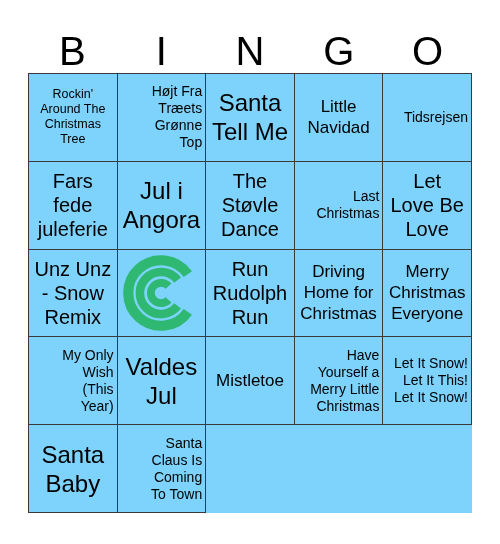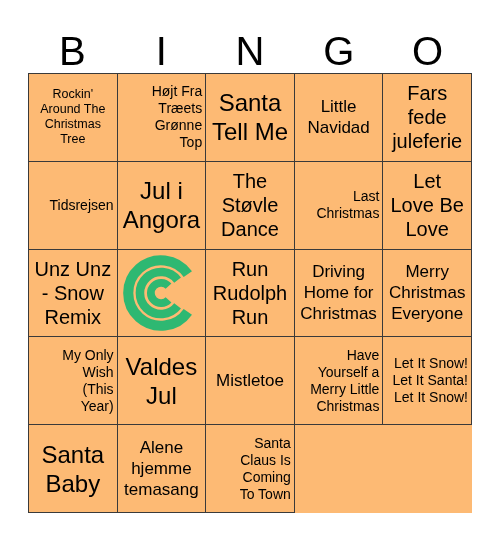--- a/index.html
+++ b/index.html
@@ -49,21 +49,21 @@
     left: 28px;
     top: 73px;
     width: 444px;
     height: 440px;
     display: grid;
     grid-template-columns: repeat(5, 1fr);
     grid-template-rows: repeat(5, 1fr);
     border-top: 1px solid #3a3a3a;
     border-left: 1px solid #3a3a3a;
     box-sizing: border-box;
-    background: #fdba74;
+    background: #7dd3fc;
   }
   .cell {
     border-right: 1px solid #3a3a3a;
     border-bottom: 1px solid #3a3a3a;
     box-sizing: border-box;
     display: flex;
     align-items: center;
     justify-content: center;
     text-align: center;
     padding: 2px 3px;
@@ -118,27 +118,27 @@
 Top</span>
       </div>
       <div class="cell fs-xl">
         <span class="cell-text">Santa
 Tell Me</span>
       </div>
       <div class="cell fs-m">
         <span class="cell-text">Little
 Navidad</span>
       </div>
+      <div class="cell fs-s">
+        <span class="cell-text">Tidsrejsen</span>
+      </div>
       <div class="cell fs-l">
         <span class="cell-text">Fars
 fede
 juleferie</span>
-      </div>
-      <div class="cell fs-s">
-        <span class="cell-text">Tidsrejsen</span>
       </div>
       <div class="cell fs-xl">
         <span class="cell-text">Jul i
 Angora</span>
       </div>
       <div class="cell fs-l">
         <span class="cell-text">The
 Støvle
 Dance</span>
       </div>
@@ -192,31 +192,26 @@
         <span class="cell-text">Mistletoe</span>
       </div>
       <div class="cell fs-s">
         <span class="cell-text">Have
 Yourself a
 Merry Little
 Christmas</span>
       </div>
       <div class="cell fs-s">
         <span class="cell-text">Let It Snow!
-Let It Santa!
+Let It This!
 Let It Snow!</span>
       </div>
       <div class="cell fs-xl">
         <span class="cell-text">Santa
 Baby</span>
-      </div>
-      <div class="cell fs-m">
-        <span class="cell-text">Alene
-hjemme
-temasang</span>
       </div>
       <div class="cell fs-s">
         <span class="cell-text">Santa
 Claus Is
 Coming
 To Town</span>
       </div>
     </div>
 
 </div>

